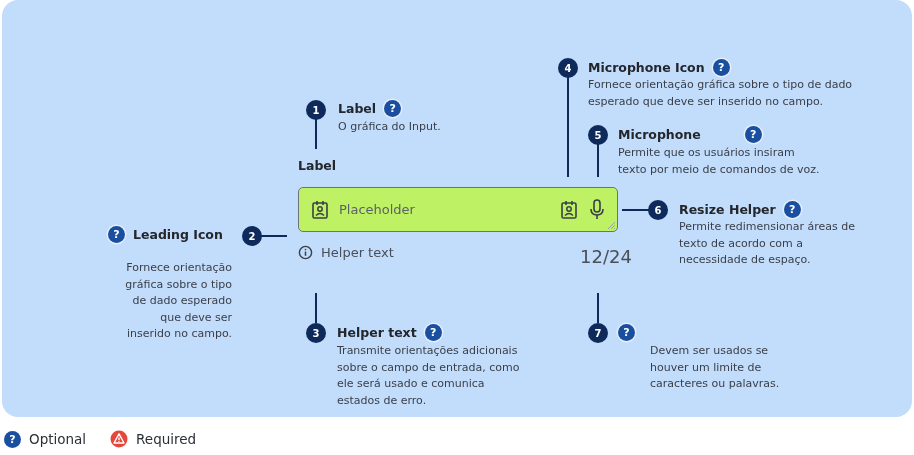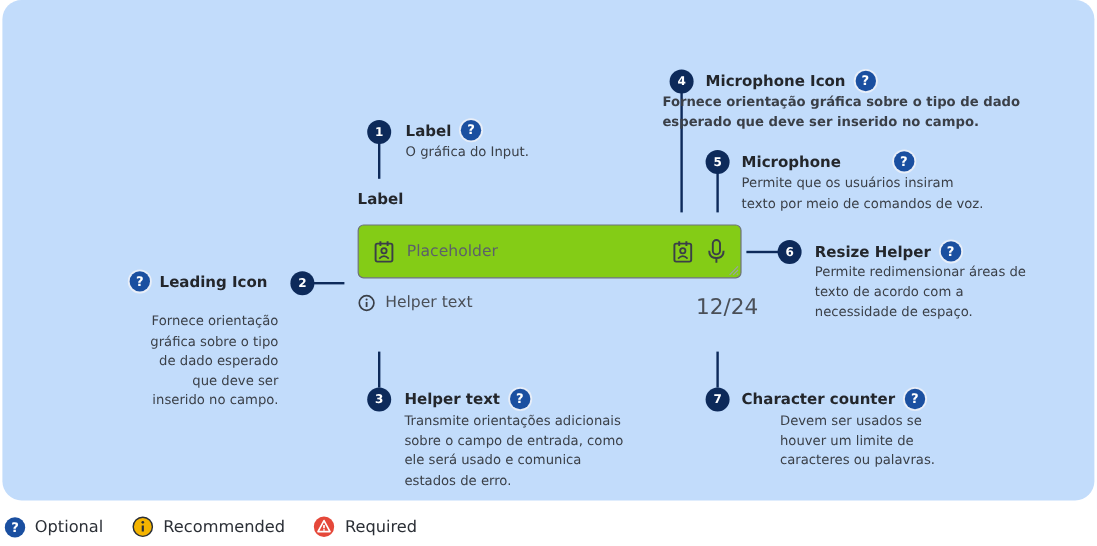--- a/index.html
+++ b/index.html
@@ -6,21 +6,21 @@
   html, body { width: 914px; height: 455px; background: #ffffff; overflow: hidden; }
   body { position: relative; font-family: "DejaVu Sans", "Liberation Sans", sans-serif; color: #2b2f36; }
   .panel { position: absolute; left: 2px; top: 0; width: 910px; height: 417px; background: #c2dcfb; border-radius: 16px; }
   .badge { position: absolute; width: 20px; height: 20px; border-radius: 50%; background: #0d2a5a; color: #fff; font-size: 10px; font-weight: bold; display: flex; align-items: center; justify-content: center; }
   .vline { position: absolute; width: 2px; background: #0d2a5a; }
   .hline { position: absolute; height: 2px; background: #0d2a5a; }
   .ann-title { position: absolute; font-size: 12.5px; font-weight: bold; color: #23262b; white-space: nowrap; display: flex; align-items: center; gap: 8px; }
   .ann-desc { position: absolute; font-size: 11px; line-height: 16.5px; color: #3a3f47; white-space: pre-line; }
   .q { display: inline-flex; width: 17px; height: 17px; border-radius: 50%; background: #1a4fa0; color: #fff; font-size: 11px; font-weight: bold; align-items: center; justify-content: center; box-shadow: 0 0 0 1.5px #e8eef8; }
   .field-label { position: absolute; left: 298px; top: 158px; font-size: 12.5px; font-weight: bold; color: #23262b; }
-  .input { position: absolute; left: 298px; top: 187px; width: 320px; height: 45px; background: #84cc16; border: 1px solid #6e737a; border-radius: 5px; }
+  .input { position: absolute; left: 298px; top: 187px; width: 320px; height: 45px; background: #bef264; border: 1px solid #6e737a; border-radius: 5px; }
   .input .ph { position: absolute; left: 40px; top: 14px; font-size: 13px; color: #5c6169; }
   .icon { position: absolute; }
   .helper { position: absolute; left: 298px; top: 245px; font-size: 13px; color: #4a4f57; display: flex; align-items: center; gap: 8px; }
   .counter { position: absolute; left: 580px; top: 246px; font-size: 18px; color: #4a4f57; }
   .legend { position: absolute; top: 430px; left: 4px; display: flex; align-items: center; font-size: 13.5px; color: #2b2f36; }
   .legend-item { display: flex; align-items: center; gap: 8px; margin-right: 24px; }
 </style>
 </head>
 <body>
 
@@ -96,21 +96,21 @@
 sobre o campo de entrada, como
 ele será usado e comunica
 estados de erro.</div>
 
 <div class="badge" style="left:558px;top:58px;">4</div>
 <div class="vline" style="left:567px;top:76px;height:101px;"></div>
 <div class="ann-title" style="left:588px;top:59px;">
   <span>Microphone Icon</span>
   <span class="q">?</span>
 </div>
-<div class="ann-desc" style="left:552px;top:77px;font-weight:bold;">Fornece orientação gráfica sobre o tipo de dado
+<div class="ann-desc" style="left:588px;top:77px;">Fornece orientação gráfica sobre o tipo de dado
 esperado que deve ser inserido no campo.</div>
 
 <div class="badge" style="left:588px;top:125px;">5</div>
 <div class="vline" style="left:597px;top:143px;height:34px;"></div>
 <div class="ann-title" style="left:618px;top:126px;gap:44px;">
   <span>Microphone</span>
   <span class="q">?</span>
 </div>
 <div class="ann-desc" style="left:618px;top:145px;">Permite que os usuários insiram
 texto por meio de comandos de voz.</div>
@@ -121,42 +121,33 @@
   <span>Resize Helper</span>
   <span class="q">?</span>
 </div>
 <div class="ann-desc" style="left:679px;top:219px;">Permite redimensionar áreas de
 texto de acordo com a
 necessidade de espaço.</div>
 
 <div class="vline" style="left:597px;top:293px;height:30px;"></div>
 <div class="badge" style="left:588px;top:323px;">7</div>
 <div class="ann-title" style="left:618px;top:324px;">
-  <span>Character counter</span>
   <span class="q">?</span>
 </div>
 <div class="ann-desc" style="left:618px;top:343px;margin-left:32px;">Devem ser usados se
 houver um limite de
 caracteres ou palavras.</div>
 
 <div class="legend">
   <div class="legend-item">
     <span class="q" style="box-shadow:none;">?</span>
     <span>Optional</span>
   </div>
   <div class="legend-item">
     <svg width="18" height="18" viewBox="0 0 18 18">
-      <circle cx="9" cy="9" r="8" fill="#f5b400" stroke="#2b2f36" stroke-width="1.2"></circle>
-      <line x1="9" y1="8" x2="9" y2="13" stroke="#2b2f36" stroke-width="1.8"></line>
-      <circle cx="9" cy="5.3" r="1.1" fill="#2b2f36"></circle>
-    </svg>
-    <span>Recommended</span>
-  </div>
-  <div class="legend-item">
-    <svg width="18" height="18" viewBox="0 0 18 18">
       <circle cx="9" cy="9" r="8.5" fill="#e5483a"></circle>
       <path d="M9 3.8 L14 13 L4 13 Z" fill="none" stroke="#fff" stroke-width="1.4" stroke-linejoin="round"></path>
       <line x1="9" y1="7.5" x2="9" y2="10.2" stroke="#fff" stroke-width="1.4"></line>
       <circle cx="9" cy="11.6" r="0.7" fill="#fff"></circle>
     </svg>
     <span>Required</span>
   </div>
 </div>
 
 </body></html>

